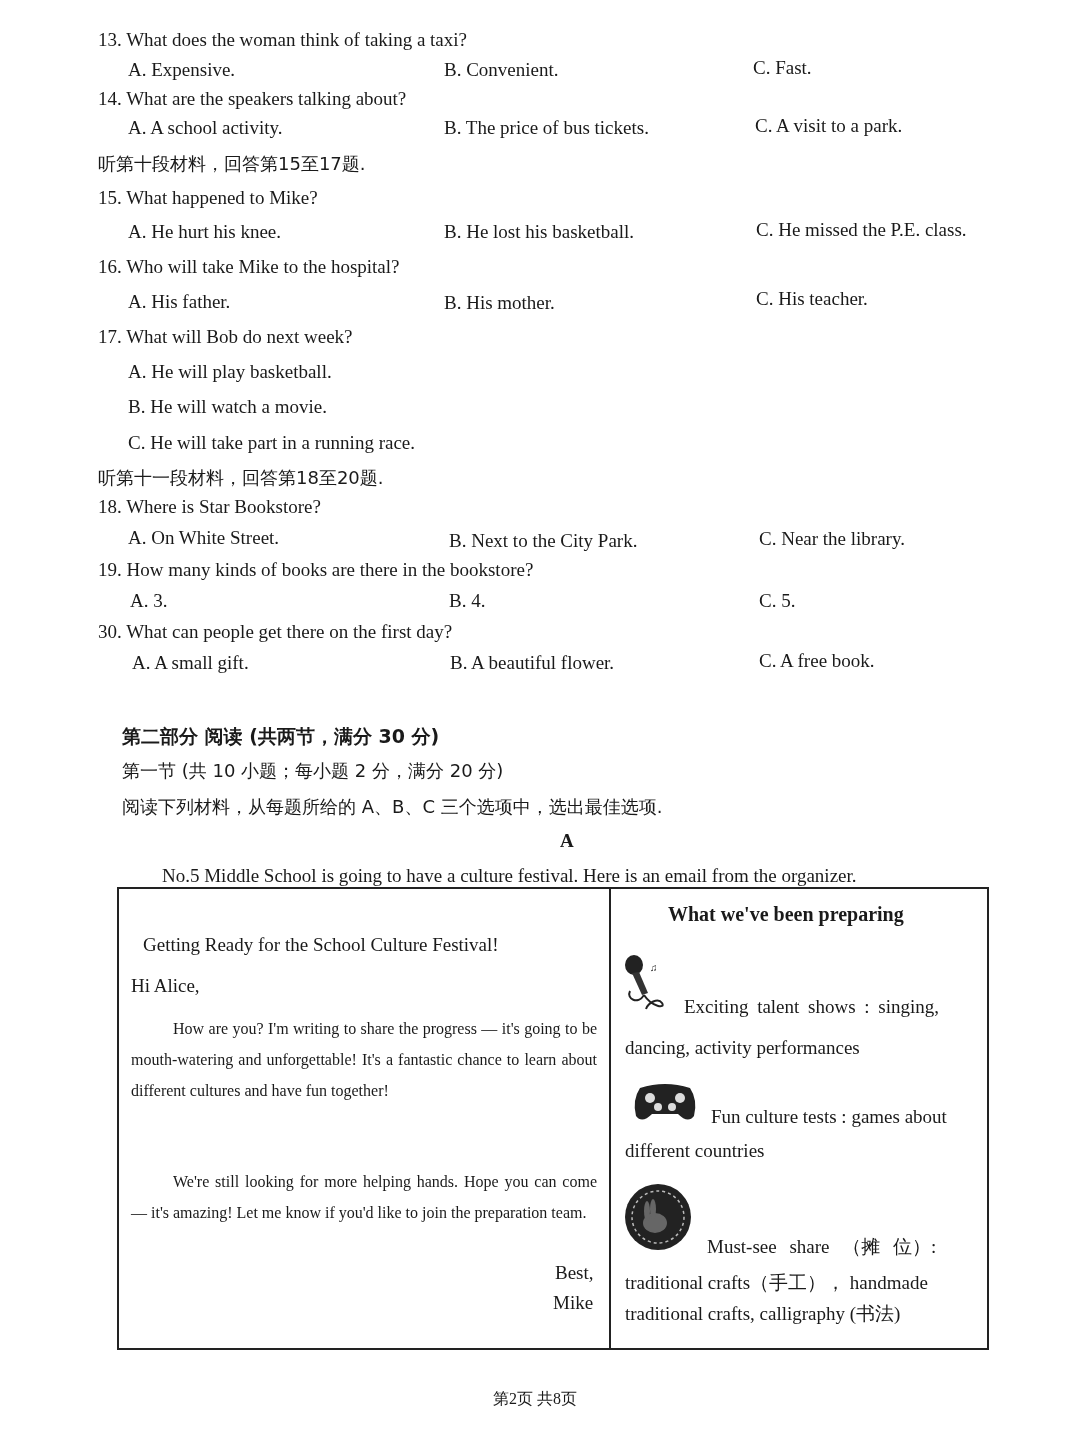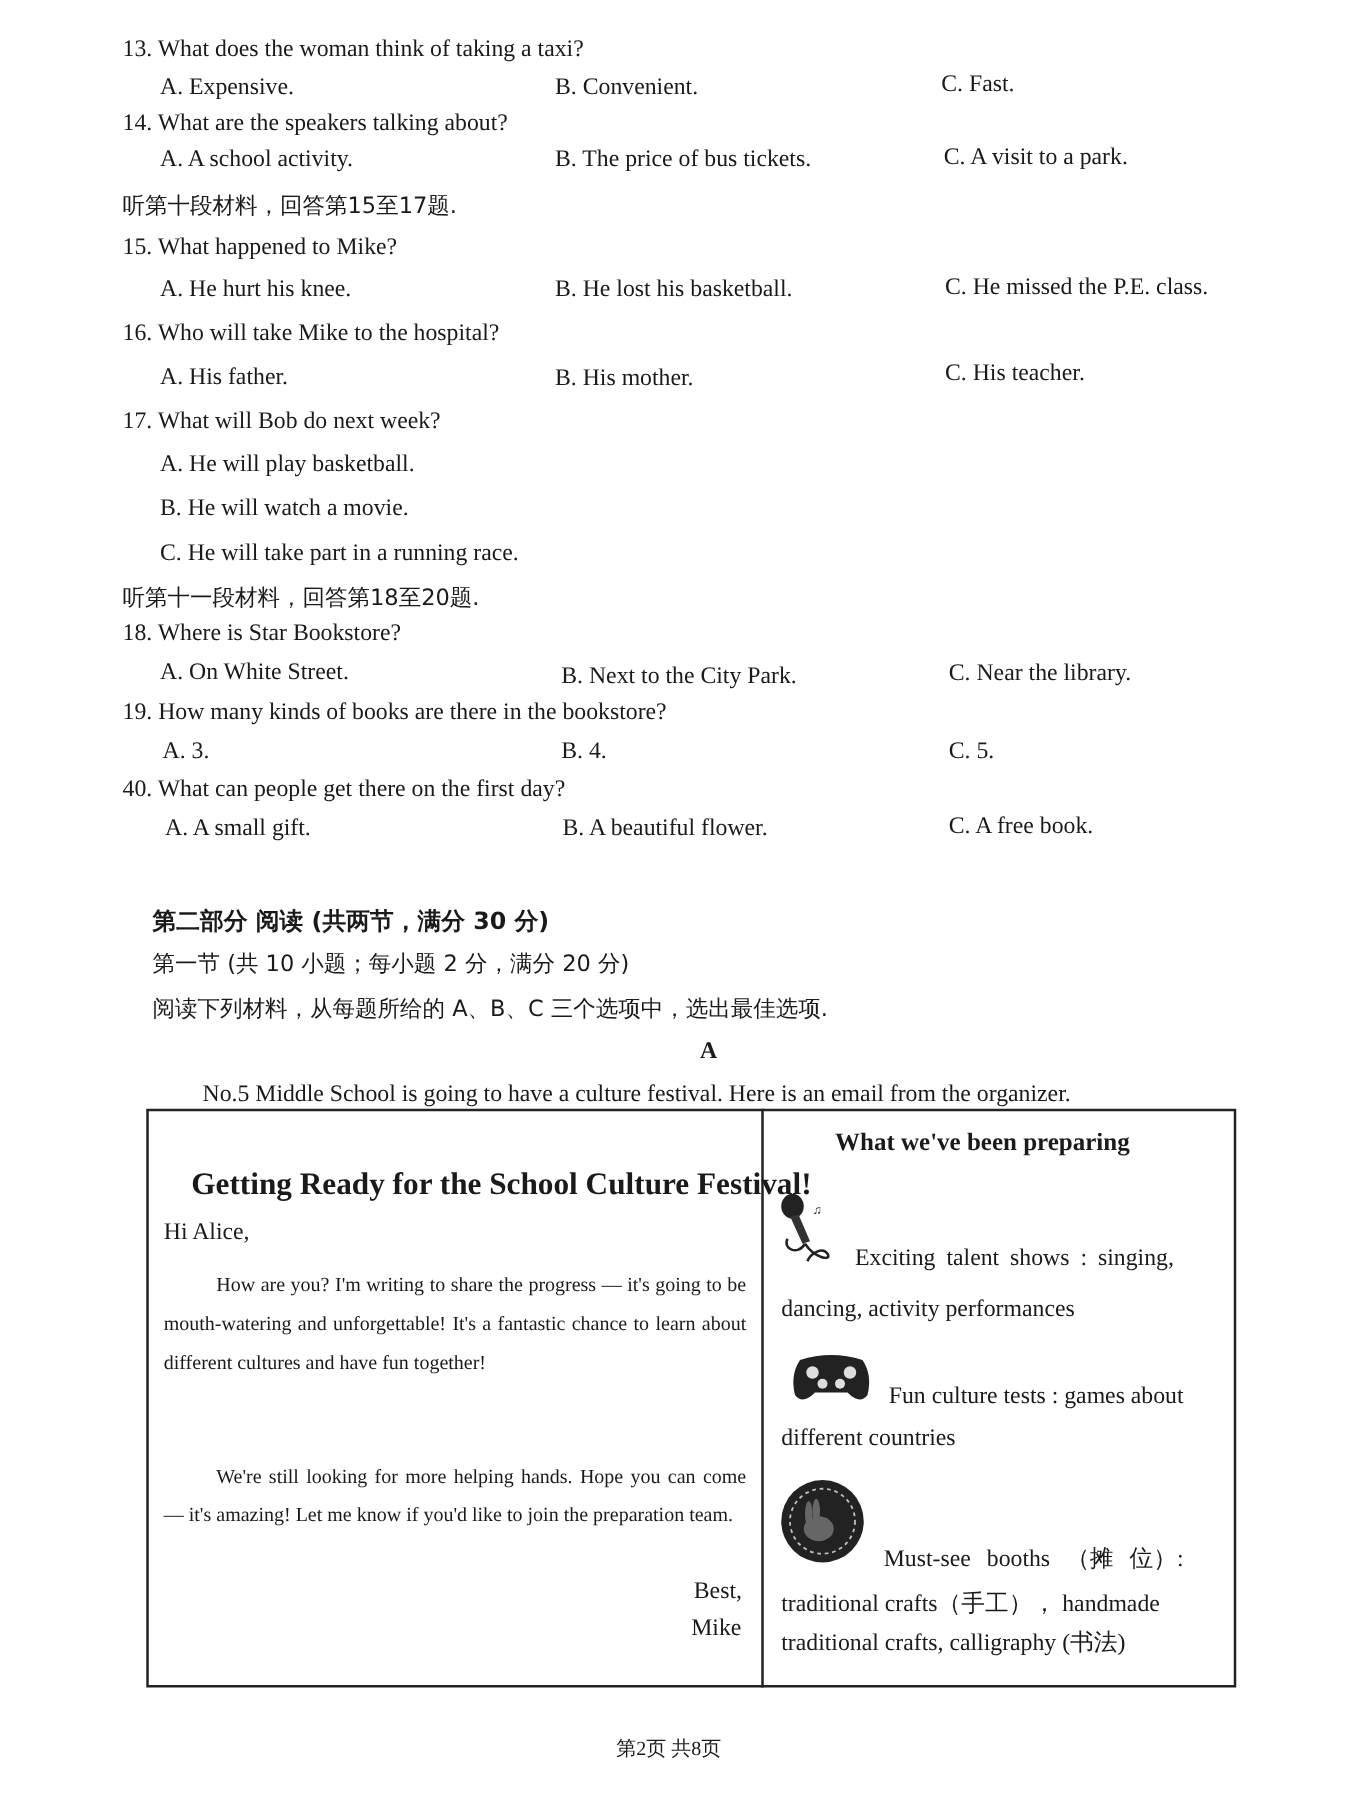--- a/index.html
+++ b/index.html
@@ -52,35 +52,35 @@
 <div class="abs q" style="left:98px;top:496px">18. Where is Star Bookstore?</div>
 <div class="abs opt" style="left:128px;top:527px">A. On White Street.</div>
 <div class="abs opt" style="left:449px;top:530px">B. Next to the City Park.</div>
 <div class="abs opt" style="left:759px;top:528px">C. Near the library.</div>
 
 <div class="abs q" style="left:98px;top:559px">19. How many kinds of books are there in the bookstore?</div>
 <div class="abs opt" style="left:130px;top:590px">A. 3.</div>
 <div class="abs opt" style="left:449px;top:590px">B. 4.</div>
 <div class="abs opt" style="left:759px;top:590px">C. 5.</div>
 
-<div class="abs q" style="left:98px;top:621px">40. What can people get there on the first day?</div>
+<div class="abs q" style="left:98px;top:621px">30. What can people get there on the first day?</div>
 <div class="abs opt" style="left:132px;top:652px">A. A small gift.</div>
 <div class="abs opt" style="left:450px;top:652px">B. A beautiful flower.</div>
 <div class="abs opt" style="left:759px;top:650px">C. A free book.</div>
 
 <div class="abs cnb" style="left:122px;top:724px">第二部分  阅读 (共两节，满分 30 分)</div>
 <div class="abs cn" style="left:122px;top:759px">第一节  (共 10 小题；每小题 2 分，满分 20 分)</div>
 <div class="abs cn" style="left:122px;top:795px">阅读下列材料，从每题所给的 A、B、C 三个选项中，选出最佳选项.</div>
 <div class="abs" style="left:560px;top:830px;font-size:19px;font-weight:bold">A</div>
 <div class="abs" style="left:162px;top:865px;font-size:19px">No.5 Middle School is going to have a culture festival. Here is an email from the organizer.</div>
 
 <div class="box"></div>
 <div class="divider"></div>
 
-<div class="abs" style="left:153px;top:934px;font-size:25px;font-weight:bold">Getting Ready for the School Culture Festival!</div>
+<div class="abs" style="left:143px;top:934px;font-size:19px;font-weight:normal">Getting Ready for the School Culture Festival!</div>
 <div class="abs" style="left:131px;top:975px;font-size:19px">Hi Alice,</div>
 <div class="p" style="position:absolute;left:131px;top:1013px;width:466px;text-indent:42px">How are you? I'm writing to share the progress — it's going to be mouth-watering and unforgettable! It's a fantastic chance to learn about different cultures and have fun together!</div>
 <div class="p" style="position:absolute;left:131px;top:1166px;width:466px;text-indent:42px">We're still looking for more helping hands. Hope you can come — it's amazing! Let me know if you'd like to join the preparation team.</div>
 <div class="abs" style="left:555px;top:1262px;font-size:19px">Best,</div>
 <div class="abs" style="left:553px;top:1292px;font-size:19px">Mike</div>
 
 <div class="abs" style="left:668px;top:903px;font-size:20px;font-weight:bold">What we've been preparing</div>
 
 <svg class="icon" style="left:622px;top:953px" width="46" height="62" viewBox="0 0 46 62">
   <ellipse cx="12" cy="12" rx="9" ry="10" fill="#222"></ellipse>
@@ -102,17 +102,17 @@
 <div class="abs" style="left:711px;top:1106px;font-size:19px">Fun culture tests : games about</div>
 <div class="abs" style="left:625px;top:1140px;font-size:19px">different countries</div>
 
 <svg class="icon" style="left:623px;top:1183px" width="70" height="68" viewBox="0 0 70 68">
   <circle cx="35" cy="34" r="33" fill="#222"></circle>
   <circle cx="35" cy="34" r="26" fill="none" stroke="#bbb" stroke-width="1.5" stroke-dasharray="3 3"></circle>
   <ellipse cx="32" cy="40" rx="12" ry="10" fill="#666"></ellipse>
   <ellipse cx="24" cy="28" rx="3" ry="10" fill="#666"></ellipse>
   <ellipse cx="30" cy="26" rx="3" ry="10" fill="#666"></ellipse>
 </svg>
-<div class="abs" style="left:707px;top:1234px;font-size:19px;word-spacing:8px">Must-see  booths （摊 位）:</div>
+<div class="abs" style="left:707px;top:1234px;font-size:19px;word-spacing:8px">Must-see  share （摊 位）:</div>
 <div class="abs" style="left:625px;top:1270px;font-size:19px">traditional crafts（手工）， handmade</div>
 <div class="abs" style="left:625px;top:1301px;font-size:19px">traditional crafts, calligraphy (书法)</div>
 
 <div class="abs" style="left:493px;top:1389px;font-size:16px;font-family:Liberation Serif, serif">第2页  共8页</div>
 
 </body></html>

